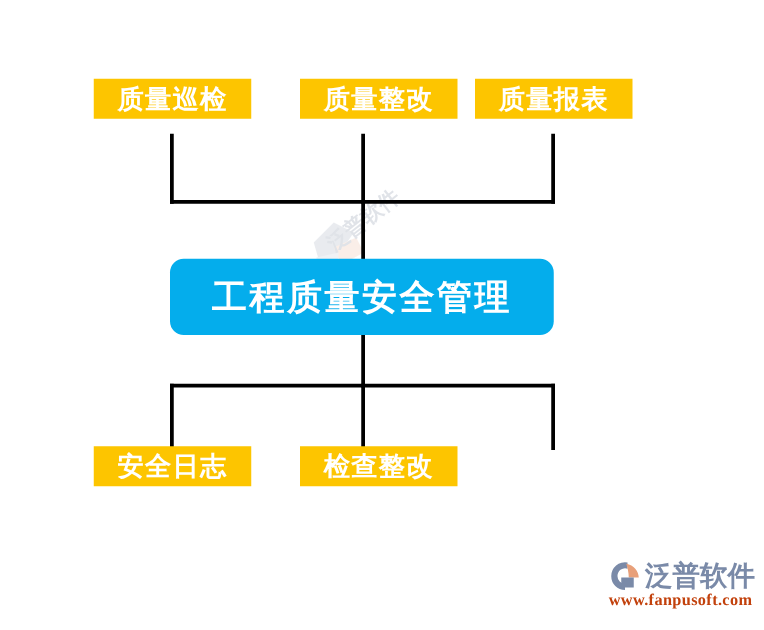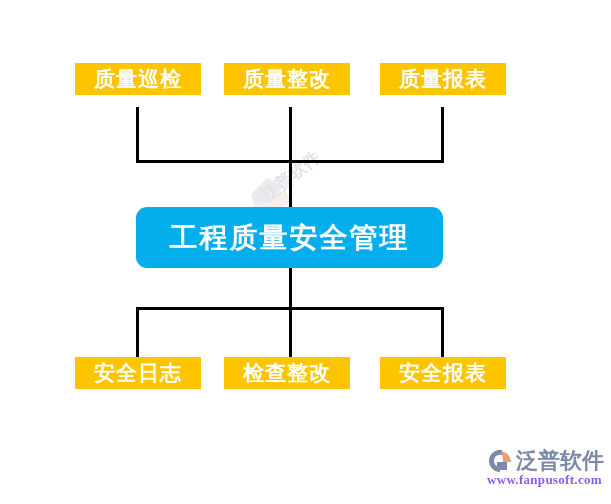--- a/index.html
+++ b/index.html
@@ -45,21 +45,21 @@
     width: 307px;
     left: 136px;
     top: 207px;
     letter-spacing: 2px;
   }
 
   
   .row-top    { top: 63px; }
   .row-bottom { top: 357px; }
   .col-1 { left: 75px; }
-  .col-2 { left: 224px; }
+  .col-2 { left: 240px; }
   .col-3 { left: 380px; }
 
   
   .line {
     position: absolute;
     background: #000000;
   }
   .v { width: 3px; }
   .h { height: 3px; }
 
@@ -108,21 +108,21 @@
     font-weight: bold;
     color: #7a8aa8;
     letter-spacing: 0px;
     white-space: nowrap;
   }
   .logo-url {
     position: absolute;
     left: 1px;
     top: 26px;
     font-size: 13px;
-    color: #8b5cf6;
+    color: #c2410c;
     font-family: "Liberation Serif", "DejaVu Serif", serif;
     font-weight: bold;
     letter-spacing: 0.3px;
     white-space: nowrap;
   }
 </style>
 </head>
 <body>
 
 <div id="canvas">
@@ -163,23 +163,20 @@
   <div class="node node-root">
     <span>工程质量安全管理</span>
   </div>
 
   <div class="node node-leaf row-bottom col-2">
     <span>检查整改</span>
   </div>
   <div class="node node-leaf row-bottom col-1">
     <span>安全日志</span>
   </div>
-  <div class="node node-leaf row-bottom col-3">
-    <span>安全报表</span>
-  </div>
 
   <div class="logo">
     <svg class="logo-mark" viewBox="0 0 28 26">
       <path d="M3,13 A11,11 0 0 1 16,2 L16,7 A6,6 0 0 0 8,13 A6,6 0 0 0 14,19 L14,24 A11,11 0 0 1 3,13 Z" fill="#7a8aa8"></path>
       <path d="M15,3 C21,4 25,9 25,14 L17,14 C17,10 16,6 15,3 Z" fill="#e8a07a"></path>
       <path d="M11,14 L21,14 L21,22 L11,22 Z" fill="#7a8aa8"></path>
     </svg>
     <span class="logo-word">泛普软件</span>
     <span class="logo-url">www.fanpusoft.com</span>
   </div>

